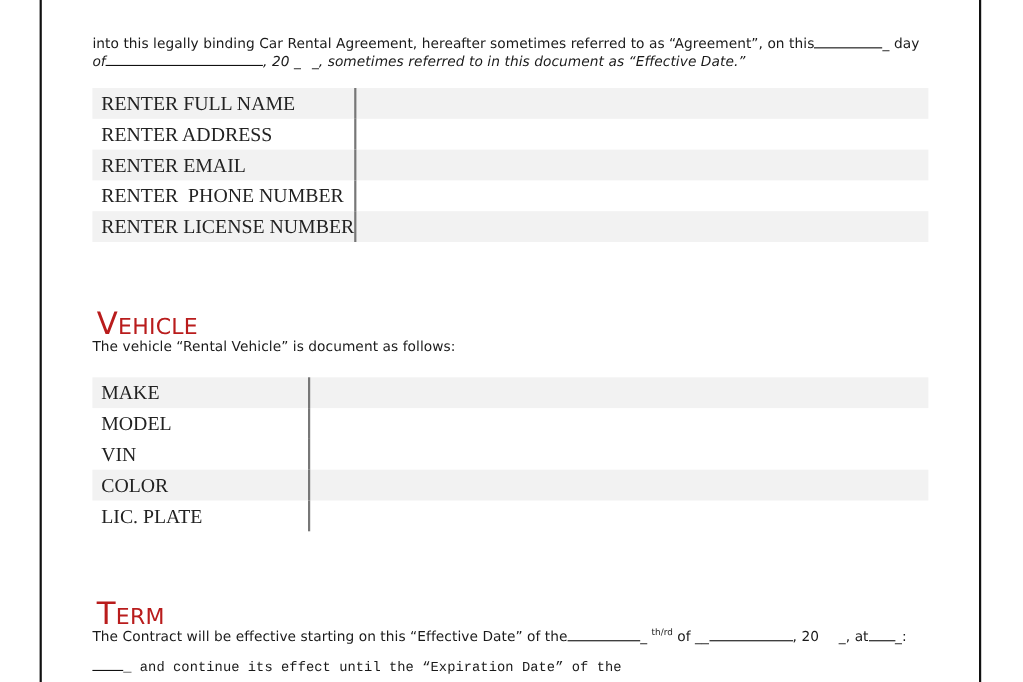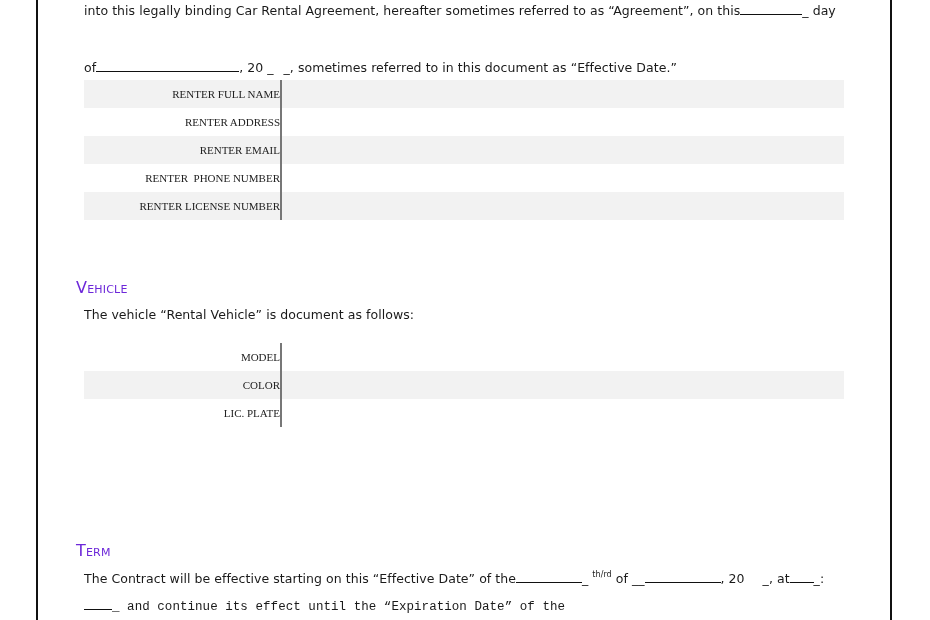--- a/index.html
+++ b/index.html
@@ -47,58 +47,57 @@
     sup.ord {
       font-size: 8px;
       vertical-align: 6px;
     }
     table.info {
       position: absolute;
       left: 84px;
       width: 760px;
       border-collapse: collapse;
       font-family: "Liberation Serif", serif;
-      font-size: 11px;
+      font-size: 18px;
       color: #222;
-      text-align: right;
     }
     table.info td {
       height: 28px;
       padding: 0;
       vertical-align: middle;
     }
     table.info td.label {
       width: 188px;
       padding-left: 8px;
       border-right: 2px solid #777;
       white-space: nowrap;
     }
     table.info tr.shaded td {
       background: #f2f2f2;
     }
     .section-heading {
       position: absolute;
-      left: 76px;
-      font-size: 16px;
-      color: #6d28d9;
+      left: 88px;
+      font-size: 28px;
+      color: #b91c1c;
       font-variant: small-caps;
       font-weight: normal;
       letter-spacing: 0.2px;
     }
   </style>
 </head>
 <body>
 
 <div class="page-border-left"></div>
 <div class="page-border-right"></div>
 
-<div class="line" style="top:3px;">
+<div class="line" style="top:32px;">
   <span>into this legally binding Car Rental Agreement, hereafter sometimes referred to as “Agreement”, on this</span><span class="blank" style="width:62px;"></span><span>_ day</span>
 </div>
-<div class="line" style="top:60px;">
+<div class="line" style="top:48px;font-style:italic;">
   <span>of</span><span class="blank" style="width:143px;"></span><span>, 20 _</span><span style="display:inline-block;width:10px;"></span><span>_, sometimes referred to in this document as “Effective Date.”</span>
 </div>
 
 <table class="info" style="top:80px;">
   <tbody>
       <tr class="shaded">
     <td class="label">RENTER FULL NAME</td>
     <td></td>
   </tr>
   <tr>
@@ -118,22 +117,30 @@
     <td></td>
   </tr>
 </tbody>
   </table>
 
 <div class="section-heading" style="top:278px;">Vehicle</div>
 <div class="line" style="top:307px;">The vehicle “Rental Vehicle” is document as follows:</div>
 
 <table class="info" style="top:343px;">
   <tbody>
+      <tr class="shaded">
+    <td class="label">MAKE</td>
+    <td></td>
+  </tr>
   <tr>
     <td class="label">MODEL</td>
+    <td></td>
+  </tr>
+  <tr>
+    <td class="label">VIN</td>
     <td></td>
   </tr>
   <tr class="shaded">
     <td class="label">COLOR</td>
     <td></td>
   </tr>
   <tr>
     <td class="label">LIC. PLATE</td>
     <td></td>
   </tr>

